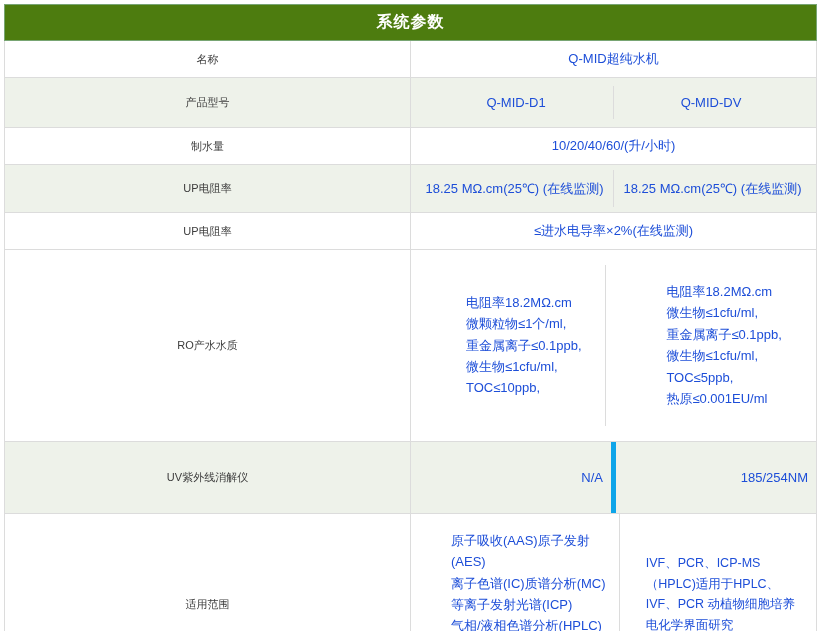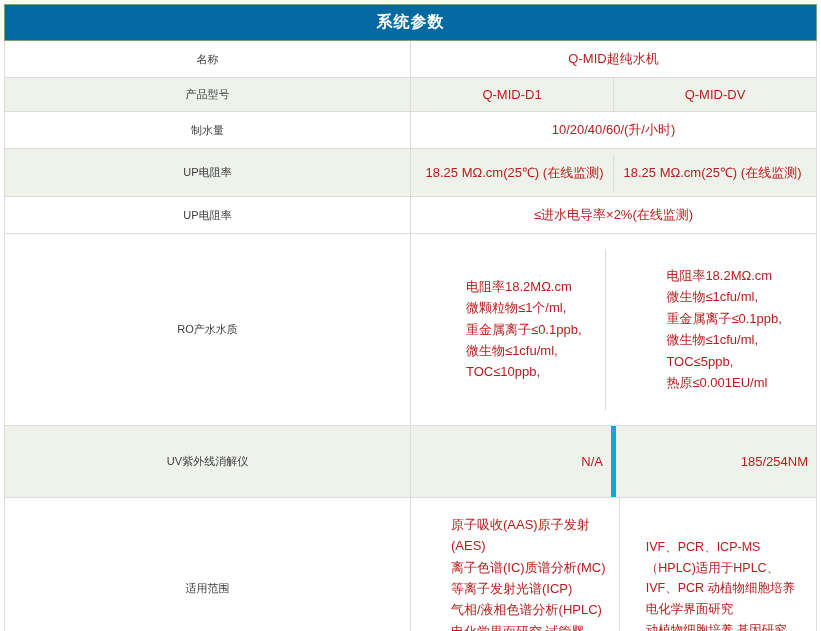--- a/index.html
+++ b/index.html
@@ -24,41 +24,41 @@
     margin: 4px auto 0 auto;
     border-collapse: collapse;
     table-layout: fixed;
   }
   table.spec-table td,
   table.spec-table th {
     border: 1px solid #dcdcdc;
     vertical-align: middle;
   }
   .title-cell {
-    background: #0369a1;
+    background: #4d7c0f;
     color: #ffffff;
     font-size: 16px;
     font-weight: bold;
     text-align: center;
     padding: 7px 0;
     letter-spacing: 1px;
     border: 1px solid #78a573 !important;
   }
   .label-cell {
     width: 160px;
     text-align: center;
     padding: 9px 6px;
     font-size: 11px;
     color: #3c3c3c;
   }
   .value-cell {
     text-align: center;
     padding: 9px 8px;
     font-size: 13px;
-    color: #b91c1c;
+    color: #1d4ed8;
   }
   .row-white .label-cell,
   .row-white .value-cell {
     background: #ffffff;
   }
   .row-tint .label-cell,
   .row-tint .value-cell {
     background: #eef2ea;
   }
   .list-cell {
@@ -88,21 +88,21 @@
         <td class="title-cell" colspan="2">系统参数</td>
       </tr>
 
       <tr class="row-white">
         <td class="label-cell">名称</td>
         <td class="value-cell">Q-MID超纯水机</td>
       </tr>
 
       <tr class="row-tint">
         <td class="label-cell">产品型号</td>
-        <td class="value-cell" style="padding:0">
+        <td class="value-cell" style="padding:8px">
           <table style="width:100%;border-collapse:collapse;table-layout:fixed">
             <tbody>
                 <tr>
               <td style="width:50%;border:none;border-right:1px solid #dcdcdc;text-align:center;padding:9px 8px">Q-MID-D1</td>
               <td style="width:50%;border:none;text-align:center;padding:9px 8px">Q-MID-DV</td>
             </tr>
           </tbody>
             </table>
         </td>
       </tr>

